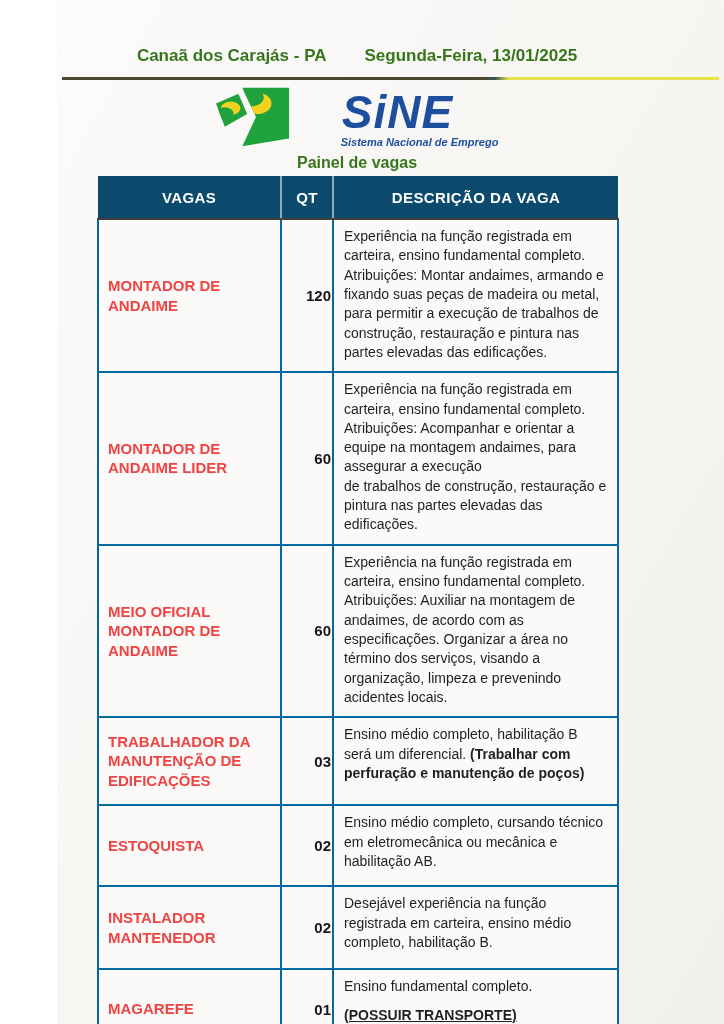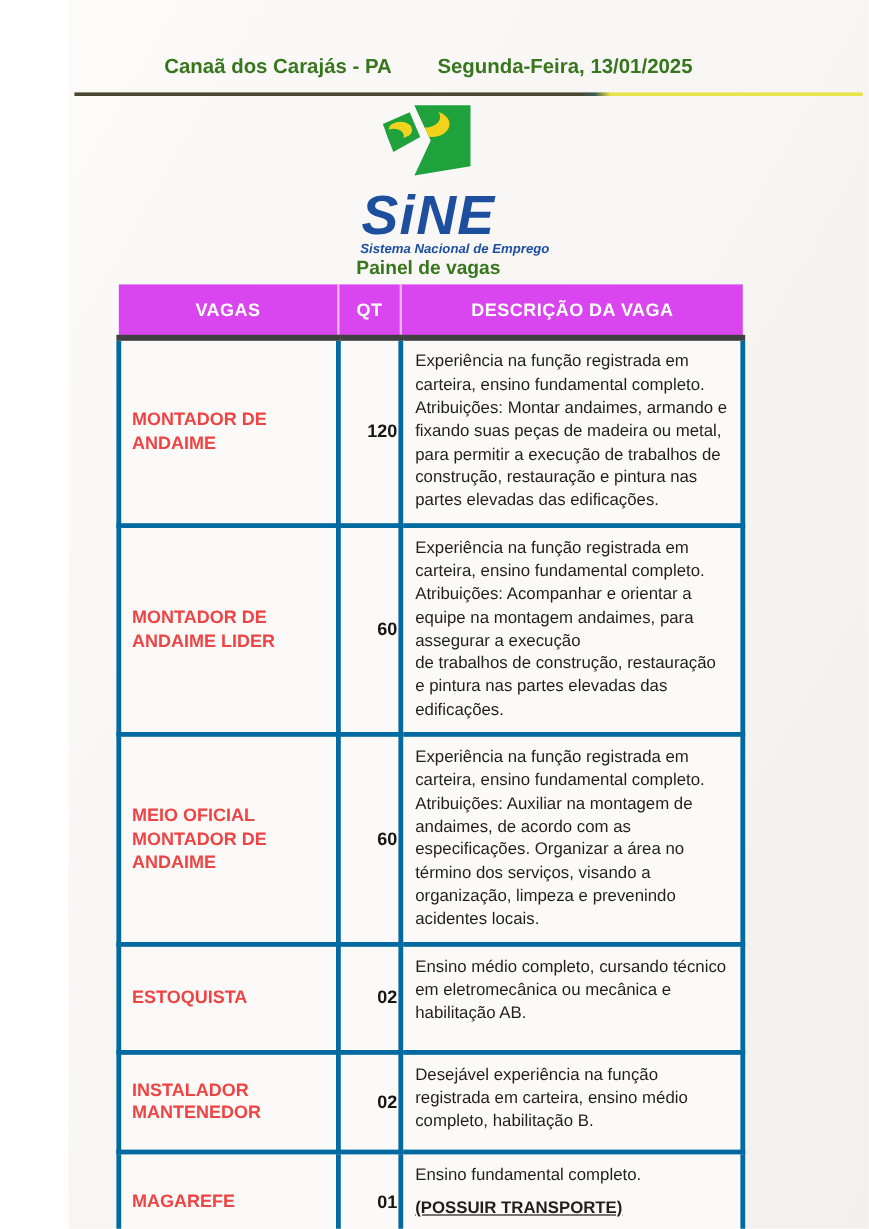--- a/index.html
+++ b/index.html
@@ -15,45 +15,45 @@
   
   .topline{
     display:flex;justify-content:center;align-items:baseline;gap:38px;
     padding-top:46px;font-size:17px;font-weight:bold;color:#38761d;
   }
   .rule{
     margin:11px 0 0 5px;width:657px;height:3px;
     background:linear-gradient(to right,#4b4730 0%,#4b4730 64%,#3c5c52 66%,#e8e24b 68%,#e8e24b 100%);
   }
   
-  .logo-row{display:flex;align-items:center;justify-content:center;gap:5px;margin-top:7px;flex-direction:column;}
+  .logo-row{display:flex;align-items:center;justify-content:center;gap:5px;margin-top:7px;}
   .logo-text{display:flex;flex-direction:column;align-items:center;}
   .sine-word{
     font-size:46px;font-weight:bold;font-style:italic;color:#1d4f9e;
     line-height:0.9;letter-spacing:1px;
   }
   .sine-sub{
     font-size:11px;font-weight:bold;font-style:italic;color:#1d4f9e;margin-top:2px;margin-left:44px;
   }
   .page-title{
     text-align:center;font-size:16px;font-weight:bold;color:#38761d;margin-top:1px;
   }
   
   table{
     border-collapse:collapse;width:520px;table-layout:fixed;
     margin-top:4px;background:#fbfaf8;
   }
   th{
-    background:#d946ef;color:#ffffff;font-size:15px;font-weight:bold;
+    background:#0c4a6e;color:#ffffff;font-size:15px;font-weight:bold;
     letter-spacing:.4px;height:40px;
     border-right:2px solid rgba(255,255,255,.55);
-    border-bottom:5px solid #404040;
+    border-bottom:2px solid #404040;
   }
   th:last-child{border-right:none;}
-  td{border:4px solid #0369a1;}
+  td{border:2px solid #0369a1;}
   .cell-title{font-weight:bold;font-size:15px;line-height:1.3;padding:6px 8px 6px 9px;vertical-align:middle;color:#ef4444;}
   .cell-qt{font-weight:bold;font-size:15px;text-align:right;vertical-align:middle;color:#161616;}
   .cell-desc{font-size:14px;padding:7px 9px 9px 10px;vertical-align:top;line-height:1.38;color:#1f1f1f;}
   .desc{white-space:pre-line;}
   .desc-bold{font-weight:bold;white-space:pre-line;}
   .desc-bold.block{display:block;margin-top:9px;text-decoration:underline;}
   tbody tr:nth-child(1) td{height:133px}
   tbody tr:nth-child(2) td{height:119px}
   tbody tr:nth-child(3) td{height:123px}
   tbody tr:nth-child(4) td{height:70px}
@@ -128,20 +128,25 @@
           <td class="cell-qt">60</td>
           <td class="cell-desc"><span class="desc">Experiência na função registrada em carteira, ensino fundamental completo. Atribuições: Acompanhar e orientar a equipe na montagem andaimes, para assegurar a execução
 de trabalhos de construção, restauração e pintura nas partes elevadas das edificações.</span><span class="desc-bold"></span></td>
         </tr>
         <tr>
           <td class="cell-title">MEIO OFICIAL MONTADOR DE ANDAIME</td>
           <td class="cell-qt">60</td>
           <td class="cell-desc"><span class="desc">Experiência na função registrada em carteira, ensino fundamental completo. Atribuições: Auxiliar na montagem de andaimes, de acordo com as especificações. Organizar a área no término dos serviços, visando a organização, limpeza e prevenindo acidentes locais.</span><span class="desc-bold"></span></td>
         </tr>
         <tr>
+          <td class="cell-title">TRABALHADOR DA MANUTENÇÃO DE EDIFICAÇÕES</td>
+          <td class="cell-qt">03</td>
+          <td class="cell-desc"><span class="desc">Ensino médio completo, habilitação B será um diferencial.</span><span class="desc-bold"> (Trabalhar com perfuração e manutenção de poços)</span></td>
+        </tr>
+        <tr>
           <td class="cell-title">ESTOQUISTA</td>
           <td class="cell-qt">02</td>
           <td class="cell-desc"><span class="desc">Ensino médio completo, cursando técnico em eletromecânica ou mecânica e habilitação AB.</span><span class="desc-bold"></span></td>
         </tr>
         <tr>
           <td class="cell-title">INSTALADOR MANTENEDOR</td>
           <td class="cell-qt">02</td>
           <td class="cell-desc"><span class="desc">Desejável experiência na função registrada em carteira, ensino médio completo, habilitação B.</span><span class="desc-bold"></span></td>
         </tr>
         <tr>

